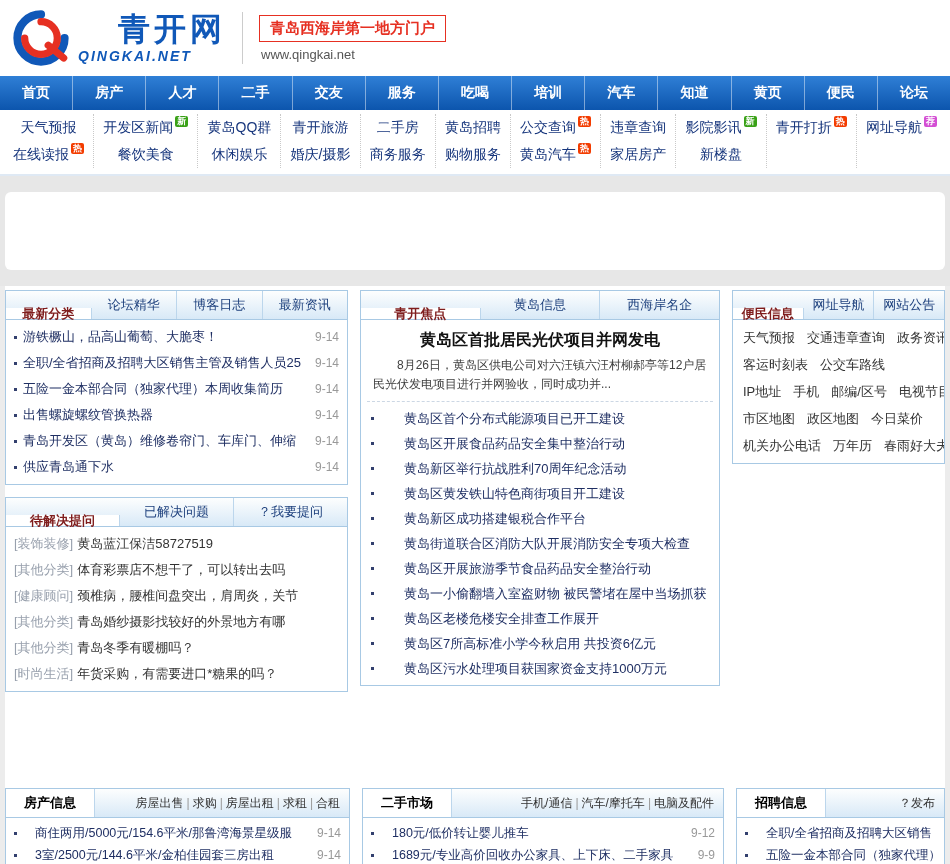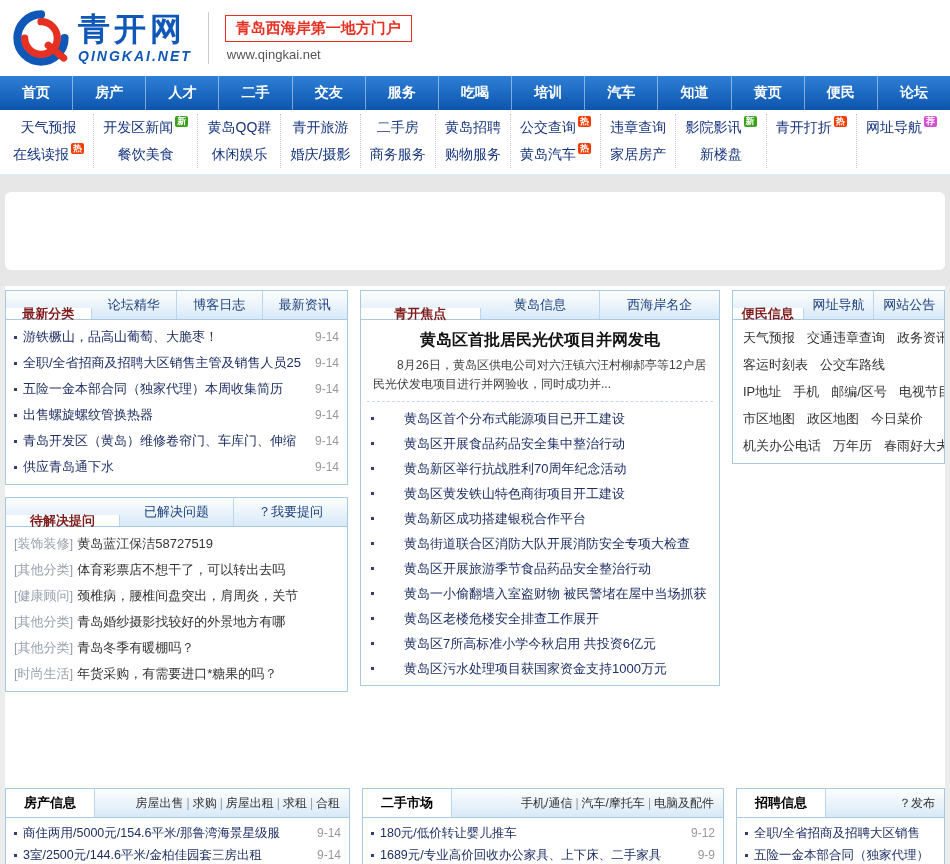--- a/index.html
+++ b/index.html
@@ -8,21 +8,21 @@
     font-family:"Liberation Sans","DejaVu Sans",sans-serif;
   }
   a{text-decoration:none;}
   [data-interactable="true"]{cursor:pointer;}
 
   
   .top-header{background:#fff;height:76px;display:flex;align-items:center;padding-left:12px;}
   .logo-wrap{display:flex;align-items:center;}
   .logo-svg{margin-right:8px;}
   .logo-txt{display:flex;flex-direction:column;line-height:1;}
-  .logo-cn{font-size:32px;font-weight:bold;color:#1058b8;letter-spacing:4px;}
+  .logo-cn{font-size:32px;font-weight:bold;color:#1058b8;letter-spacing:4px;margin-left:40px;}
   .logo-en{font-size:14px;font-weight:bold;font-style:italic;color:#1058b8;letter-spacing:2px;margin-top:4px;}
   .header-divider{border-left:1px solid #ccc;height:52px;margin:0 16px;}
   .slogan-wrap{display:flex;flex-direction:column;justify-content:flex-end;}
   .slogan-box{border:1px solid #e63022;color:#e63022;font-weight:bold;font-size:15px;padding:3px 10px;display:inline-block;}
   .site-url{color:#555;font-size:13px;margin-top:5px;padding-left:2px;}
 
   
   .main-nav{display:flex;height:34px;background:linear-gradient(#2f7fd6,#0c55ad);}
   .nav-item{flex:1;display:flex;align-items:center;justify-content:center;color:#fff;
     font-size:14px;font-weight:bold;border-right:1px solid rgba(255,255,255,.45);}
@@ -79,21 +79,21 @@
   .conv-row{padding:0 10px;height:27px;display:flex;align-items:center;gap:12px;font-size:13px;white-space:nowrap;overflow:hidden;}
   .conv-link{color:#333;}
 
   
   .bhead{display:flex;align-items:stretch;height:28px;background:linear-gradient(#fdfefe,#d8e9f7);border-bottom:1px solid #a8c9e4;}
   .btitle{padding:0 18px;background:#fff;color:#000000;font-weight:bold;display:flex;align-items:center;
     justify-content:center;font-size:13px;border-right:1px solid #bcd6ec;white-space:nowrap;}
   .btabs{margin-left:auto;display:flex;align-items:center;font-size:12px;color:#333;padding-right:6px;white-space:nowrap;}
   .btab{padding:0 3px;color:#333;}
   .bsep{color:#999;}
-  .bottom-item{height:22px;font-size:12.5px;}
+  .bottom-item{height:22px;font-size:12.5px;gap:12px;}
 </style>
 </head>
 <body>
 
 <div class="top-header" data-interactable="false">
   <div class="logo-wrap" data-interactable="true">
     <svg class="logo-svg" data-interactable="false" viewBox="0 0 64 64" width="58" height="58">
       <path d="M32 6 A26 26 0 1 0 58 32" stroke="#1058b8" stroke-width="9" fill="none" stroke-linecap="round"></path>
       <path d="M32 14 A18 18 0 1 1 14 32" stroke="#e63022" stroke-width="8" fill="none" stroke-linecap="round"></path>
       <path d="M40 40 L57 54" stroke="#e63022" stroke-width="8" stroke-linecap="round"></path>

